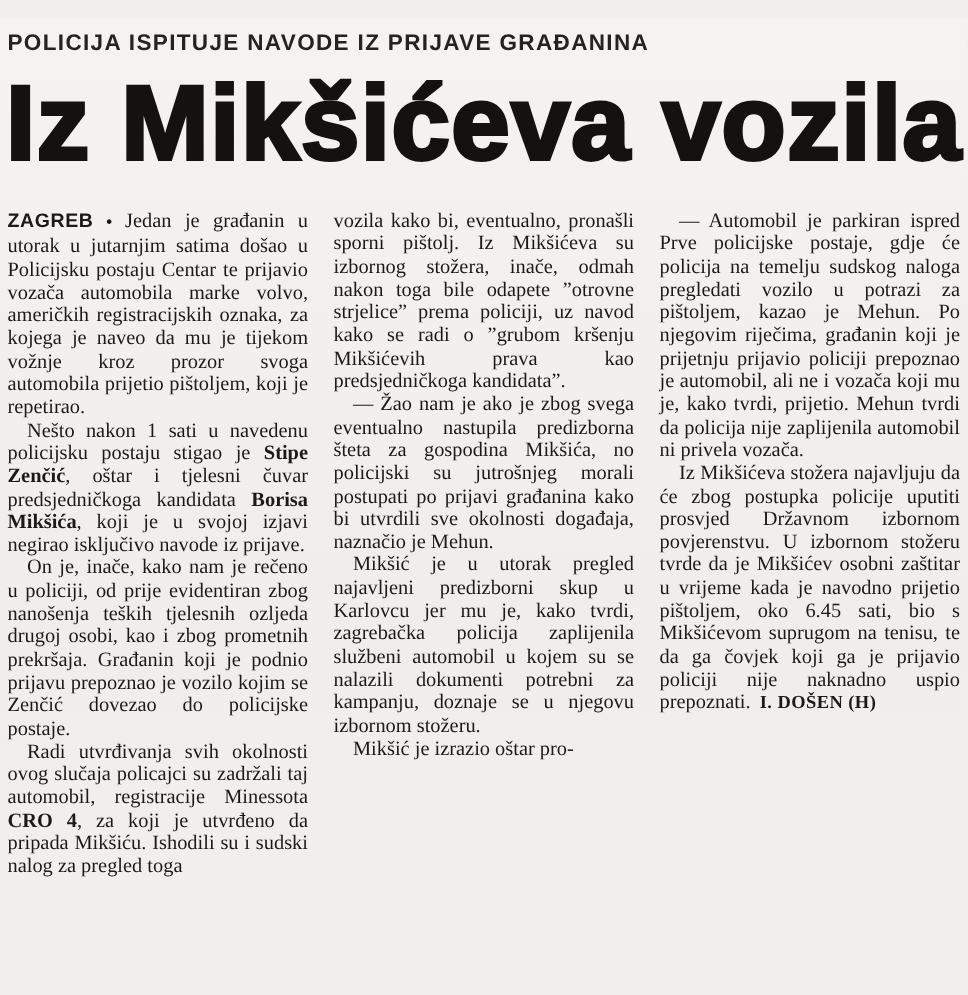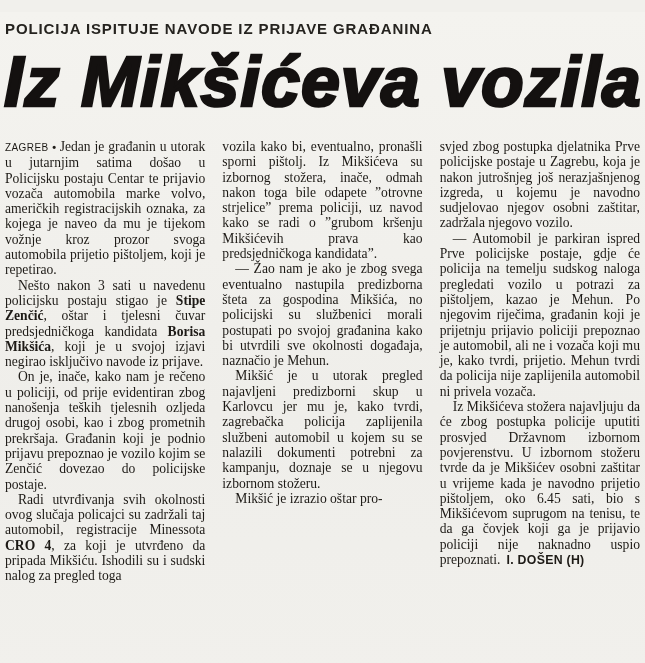--- a/index.html
+++ b/index.html
@@ -28,79 +28,78 @@
     font-family: "Liberation Sans", sans-serif;
     font-weight: 700;
     font-size: 70px;
     line-height: 88px;
     letter-spacing: 1px;
     color: #141110;
     -webkit-text-stroke: 2.6px #141110;
     margin: 0;
     padding-top: 1px;
   }
-  .hl-line { display: block; white-space: nowrap; font-style: italic; }
+  .hl-line { display: block; white-space: nowrap; }
   .columns {
     display: flex;
     gap: 17px;
     margin-top: 13px;
     padding: 0 1px;
   }
   .col {
     flex: 1 1 0;
     min-width: 0;
     font-family: "Liberation Serif", serif;
     font-size: 13.6px;
     line-height: 15.3px;
     color: #1d1a16;
     text-align: justify;
   }
   .col p { margin: 0; text-indent: 13px; }
   .col p.noindent { text-indent: 0; }
   .seg-lead {
     font-family: "Liberation Sans", sans-serif;
-    font-weight: 400;
-    font-size: 10px;
+    font-weight: 700;
+    font-size: 13px;
     letter-spacing: 0.4px;
   }
   .seg-bullet {
     font-family: "Liberation Sans", sans-serif;
     font-weight: 700;
     font-size: 11px;
   }
   .seg-bold { font-weight: 700; }
   .seg-signature {
-    font-family: Liberation Sans, sans-serif;
+    font-family: Liberation Serif, serif;
     font-weight: 700;
     font-size: 12.3px;
     letter-spacing: 0.3px;
     white-space: nowrap;
     padding-left: 6px;
   }
 </style>
 </head>
 <body style="background: rgb(241, 240, 236);">
 
 <div class="page">
   <div class="kicker">POLICIJA ISPITUJE NAVODE IZ PRIJAVE GRAĐANINA</div>
   <h1 class="headline">
     <span class="hl-line">Iz Mikšićeva vozila</span>
   </h1>
   <div class="columns">
     <div class="col" style="color: rgb(29, 26, 22);">
         <p class="noindent"><span class="seg-lead">ZAGREB</span><span class="seg-bullet"> • </span><span class="seg-normal">Jedan je građanin u utorak u jutarnjim satima došao u Policijsku postaju Centar te prijavio vozača automobila marke volvo, američkih registracijskih oznaka, za kojega je naveo da mu je tijekom vožnje kroz prozor svoga automobila prijetio pištoljem, koji je repetirao.</span></p>
-        <p><span class="seg-normal">Nešto nakon 3 sati u navedenu policijsku postaju stigao je </span><span class="seg-bold">Stipe Zenčić</span><span class="seg-normal">, oštar i tjelesni čuvar predsjedničkoga kandidata </span><span class="seg-bold">Borisa Mikšića</span><span class="seg-normal">, koji je u svojoj izjavi negirao isključivo navode iz prijave.</span></p>
+        <p><span class="seg-normal">Nešto nakon 1 sati u navedenu policijsku postaju stigao je </span><span class="seg-bold">Stipe Zenčić</span><span class="seg-normal">, oštar i tjelesni čuvar predsjedničkoga kandidata </span><span class="seg-bold">Borisa Mikšića</span><span class="seg-normal">, koji je u svojoj izjavi negirao isključivo navode iz prijave.</span></p>
         <p><span class="seg-normal">On je, inače, kako nam je rečeno u policiji, od prije evidentiran zbog nanošenja teških tjelesnih ozljeda drugoj osobi, kao i zbog prometnih prekršaja. Građanin koji je podnio prijavu prepoznao je vozilo kojim se Zenčić dovezao do policijske postaje.</span></p>
         <p><span class="seg-normal">Radi utvrđivanja svih okolnosti ovog slučaja policajci su zadržali taj automobil, registracije Minessota </span><span class="seg-bold">CRO 4</span><span class="seg-normal">, za koji je utvrđeno da pripada Mikšiću. Ishodili su i sudski nalog za pregled toga</span></p>
       </div>
     <div class="col" style="color: rgb(29, 26, 22);">
         <p class="noindent"><span class="seg-normal">vozila kako bi, eventualno, pronašli sporni pištolj. Iz Mikšićeva su izbornog stožera, inače, odmah nakon toga bile odapete ”otrovne strjelice” prema policiji, uz navod kako se radi o ”grubom kršenju Mikšićevih prava kao predsjedničkoga kandidata”.</span></p>
-        <p><span class="seg-normal">— Žao nam je ako je zbog svega eventualno nastupila predizborna šteta za gospodina Mikšića, no policijski su službenici morali postupati po svojoj građanina kako bi utvrdili sve okolnosti događaja, naznačio je Mehun.</span></p>
+        <p><span class="seg-normal">— Žao nam je ako je zbog svega eventualno nastupila predizborna šteta za gospodina Mikšića, no policijski su jutrošnjeg morali postupati po prijavi građanina kako bi utvrdili sve okolnosti događaja, naznačio je Mehun.</span></p>
         <p><span class="seg-normal">Mikšić je u utorak pregled najavljeni predizborni skup u Karlovcu jer mu je, kako tvrdi, zagrebačka policija zaplijenila službeni automobil u kojem su se nalazili dokumenti potrebni za kampanju, doznaje se u njegovu izbornom stožeru.</span></p>
         <p><span class="seg-normal">Mikšić je izrazio oštar pro-</span></p>
       </div>
     <div class="col" style="color: rgb(29, 26, 22);">
-        <p class="noindent"><span class="seg-normal">svjed zbog postupka djelatnika Prve policijske postaje u Zagrebu, koja je nakon jutrošnjeg još nerazjašnjenog izgreda, u kojemu je navodno sudjelovao njegov osobni zaštitar, zadržala njegovo vozilo.</span></p>
         <p><span class="seg-normal">— Automobil je parkiran ispred Prve policijske postaje, gdje će policija na temelju sudskog naloga pregledati vozilo u potrazi za pištoljem, kazao je Mehun. Po njegovim riječima, građanin koji je prijetnju prijavio policiji prepoznao je automobil, ali ne i vozača koji mu je, kako tvrdi, prijetio. Mehun tvrdi da policija nije zaplijenila automobil ni privela vozača.</span></p>
         <p><span class="seg-normal">Iz Mikšićeva stožera najavljuju da će zbog postupka policije uputiti prosvjed Državnom izbornom povjerenstvu. U izbornom stožeru tvrde da je Mikšićev osobni zaštitar u vrijeme kada je navodno prijetio pištoljem, oko 6.45 sati, bio s Mikšićevom suprugom na tenisu, te da ga čovjek koji ga je prijavio policiji nije naknadno uspio prepoznati.</span><span class="seg-signature">I. DOŠEN (H)</span></p>
       </div>
   </div>
 </div>
 
 </body></html>

